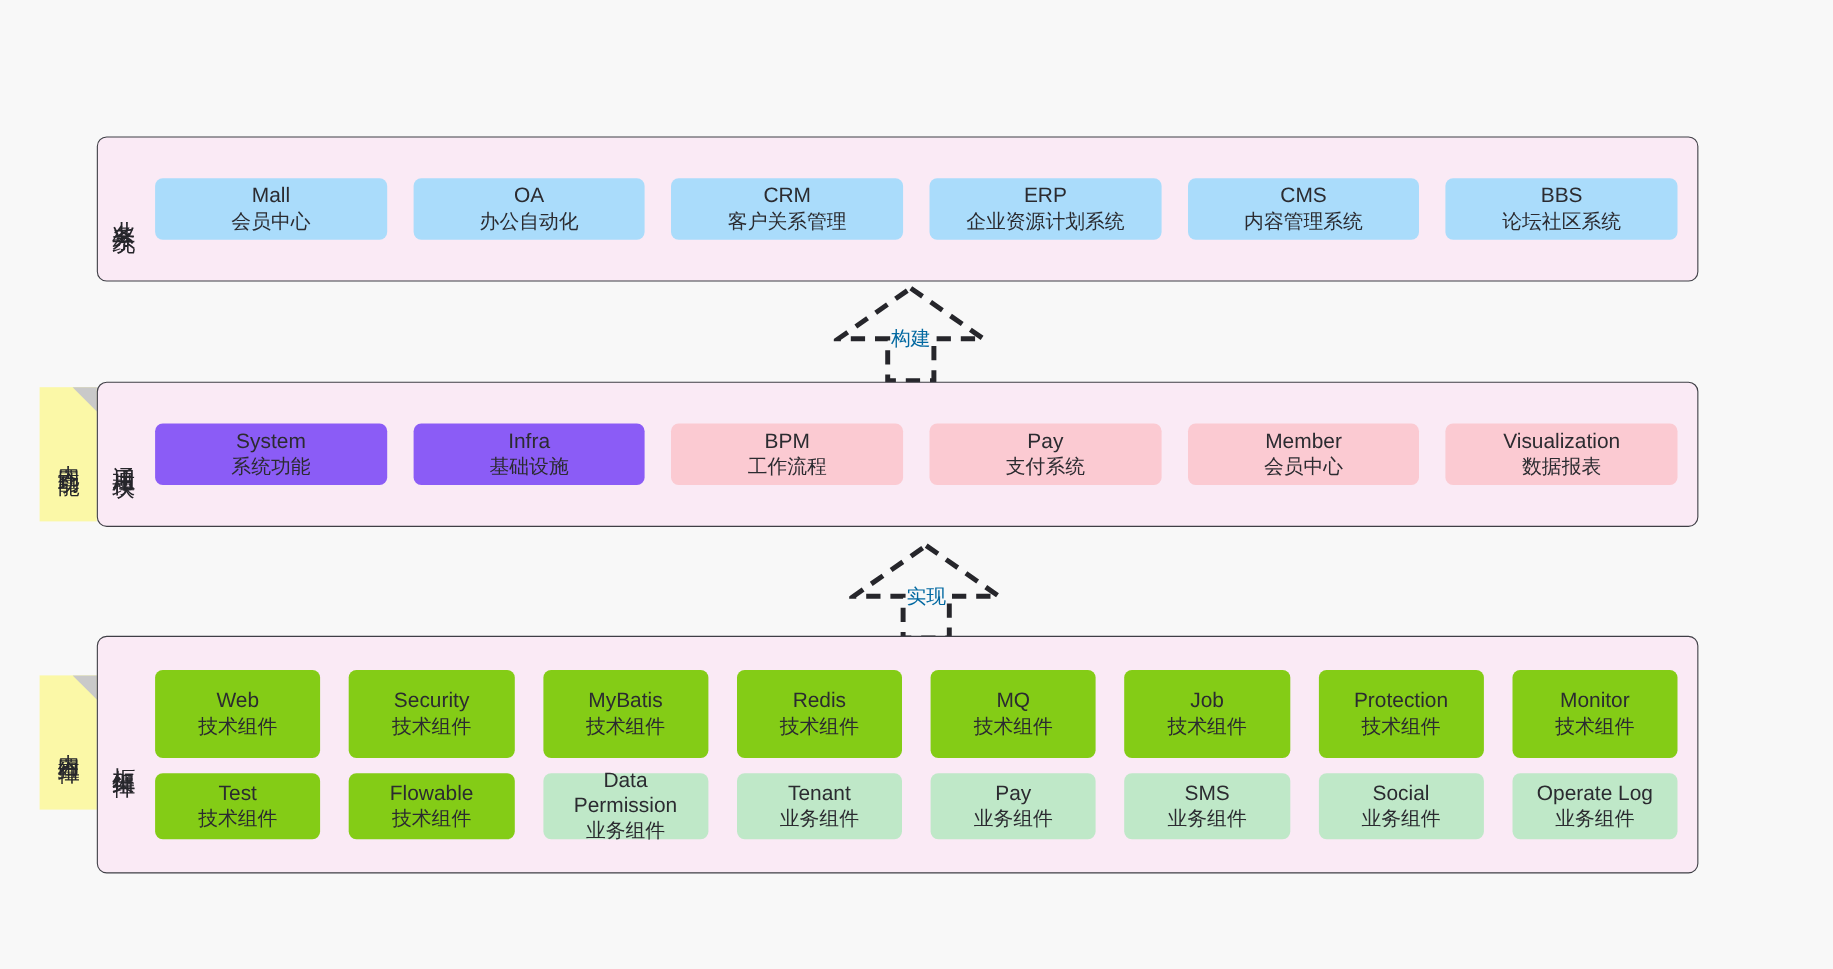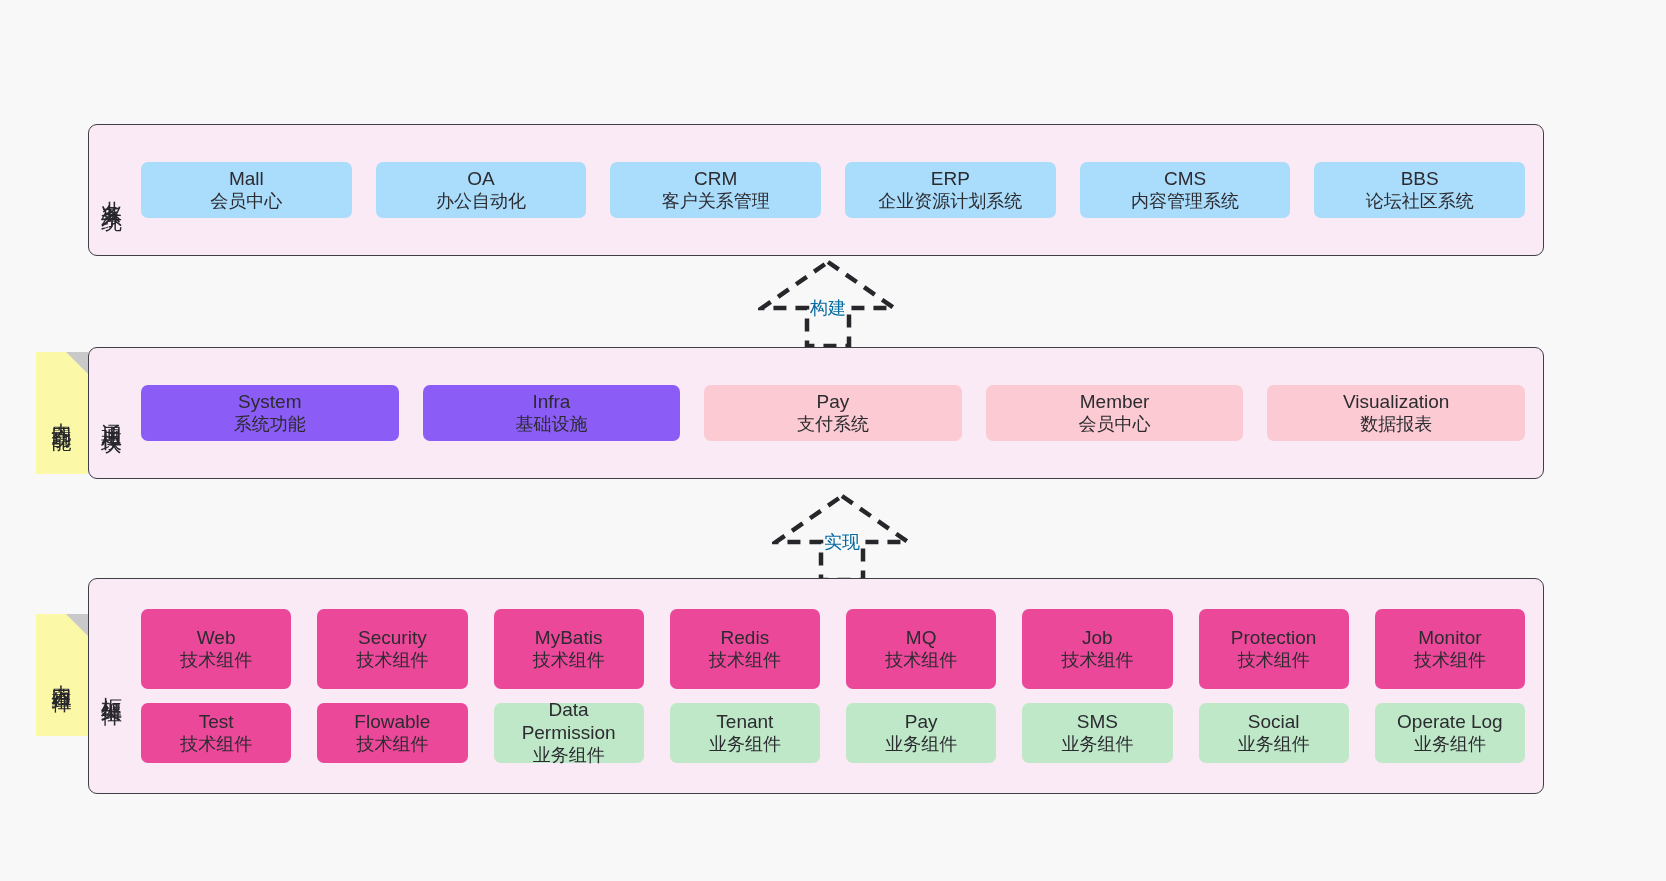--- a/index.html
+++ b/index.html
@@ -80,21 +80,21 @@
   }
   .card .sub {
     font-size: 18px;
     color: #2b2b30;
   }
 
   
   .c-blue        { background: #aadcfb; }
   .c-red         { background: #8b5cf6; }
   .c-pink        { background: #fbcad2; }
-  .c-green       { background: #ec4899; }
+  .c-green       { background: #84cc16; }
   .c-lightgreen  { background: #bfe8c8; }
 
   
   .note {
     position: absolute;
     background: #fbf8a7;
     box-sizing: border-box;
     display: flex;
     align-items: center;
     justify-content: center;
@@ -184,20 +184,24 @@
       <div class="row">
         <div class="card c-red">
           <span class="name">System</span>
           <span class="sub">系统功能</span>
         </div>
         <div class="card c-red">
           <span class="name">Infra</span>
           <span class="sub">基础设施</span>
         </div>
         <div class="card c-pink">
+          <span class="name">BPM</span>
+          <span class="sub">工作流程</span>
+        </div>
+        <div class="card c-pink">
           <span class="name">Pay</span>
           <span class="sub">支付系统</span>
         </div>
         <div class="card c-pink">
           <span class="name">Member</span>
           <span class="sub">会员中心</span>
         </div>
         <div class="card c-pink">
           <span class="name">Visualization</span>
           <span class="sub">数据报表</span>

